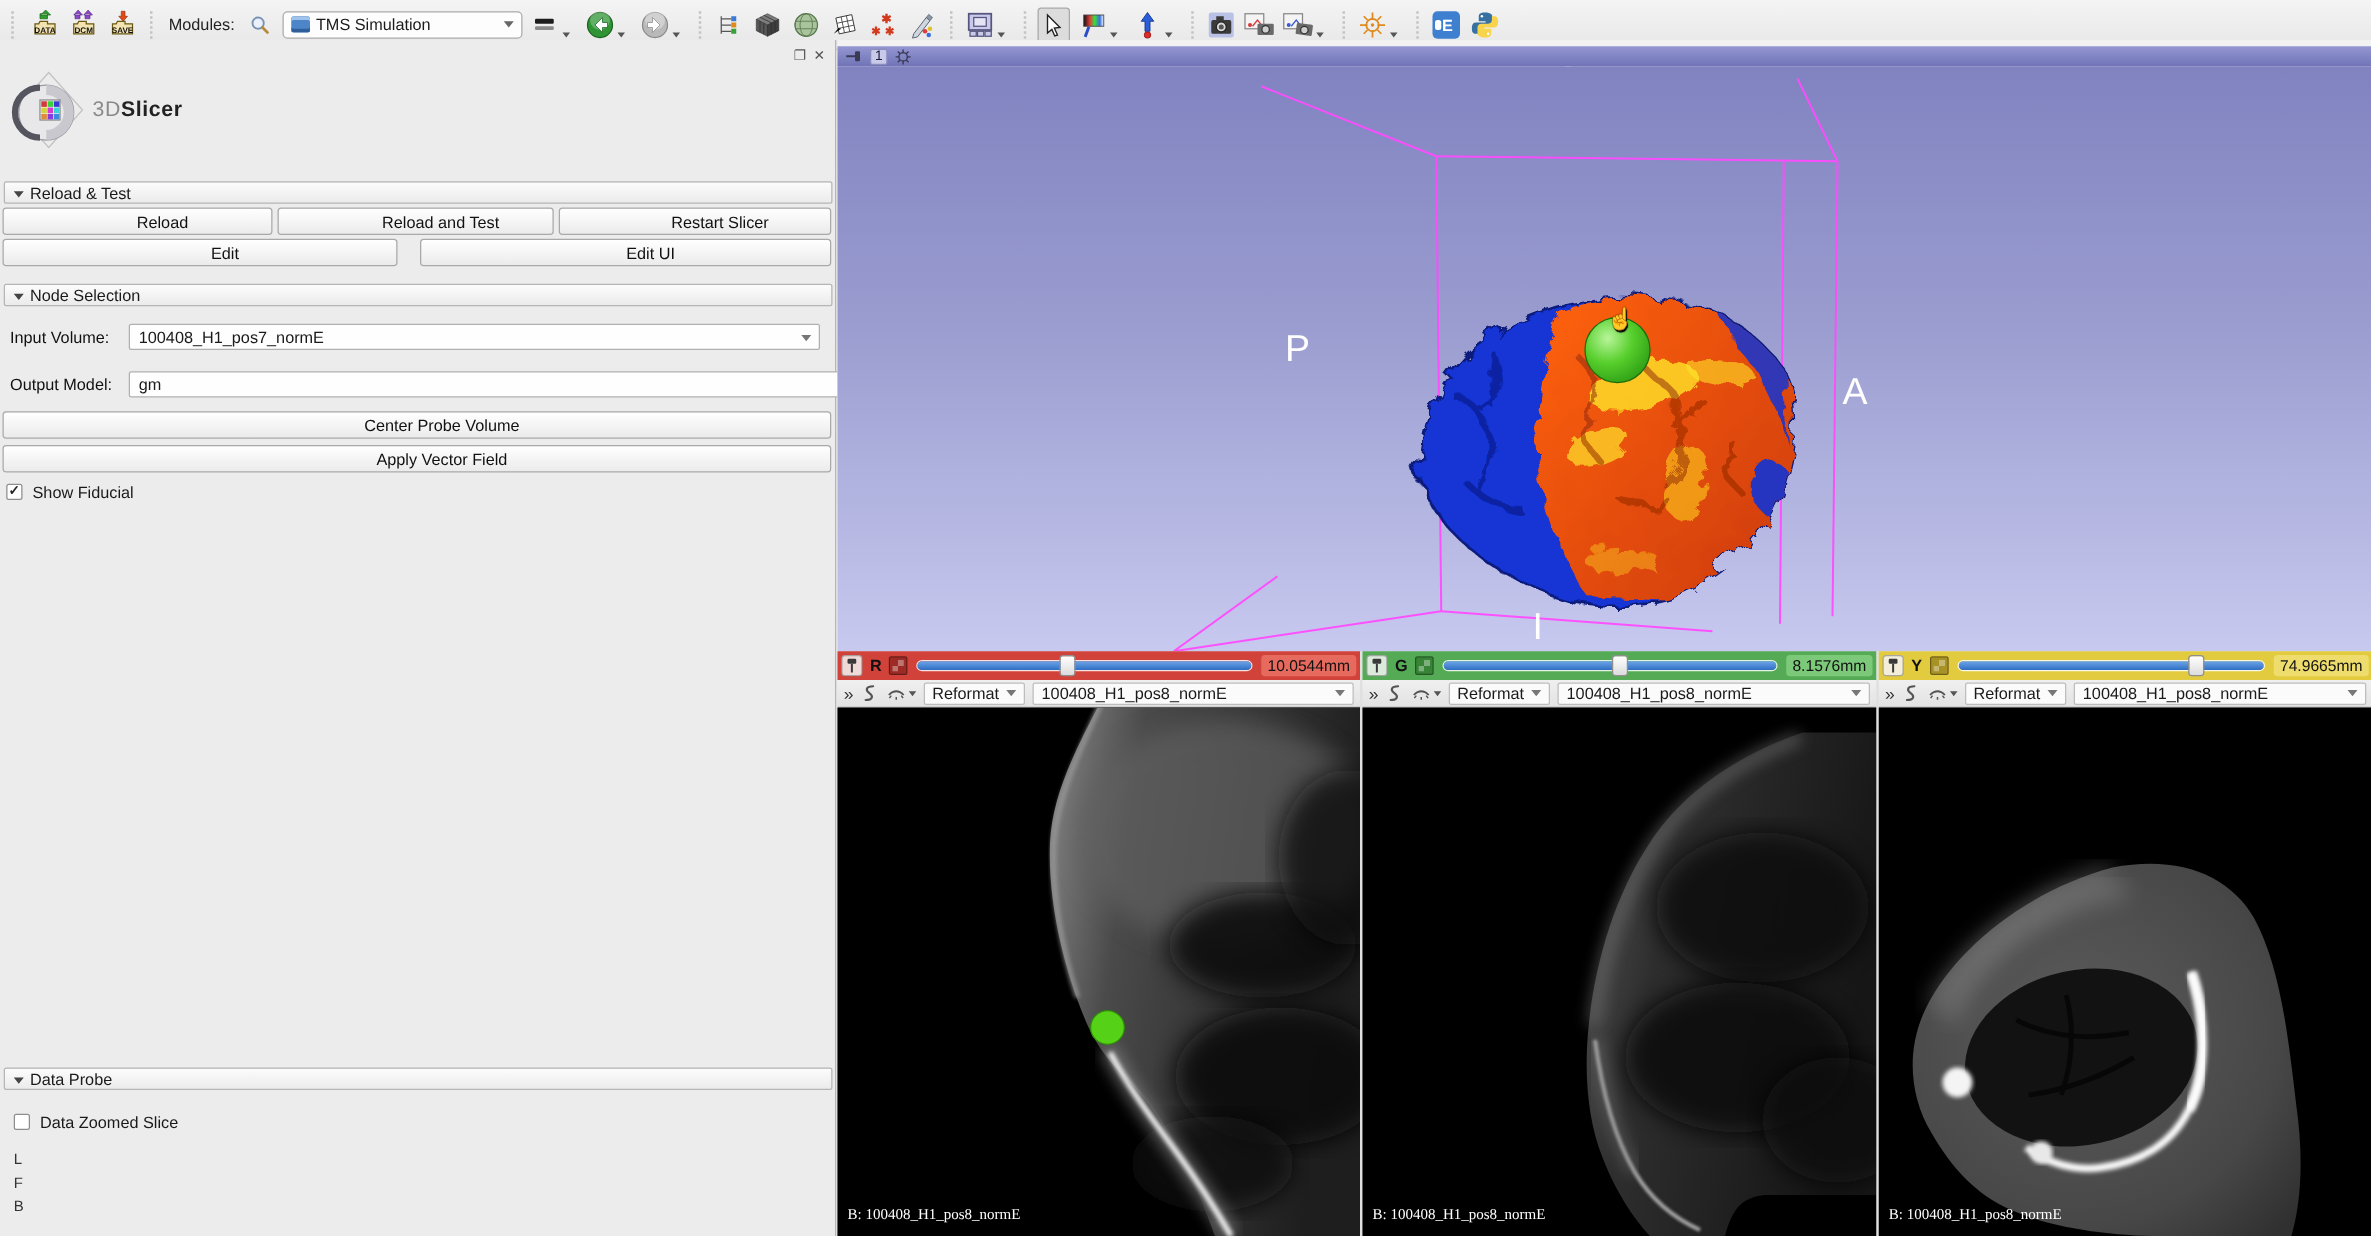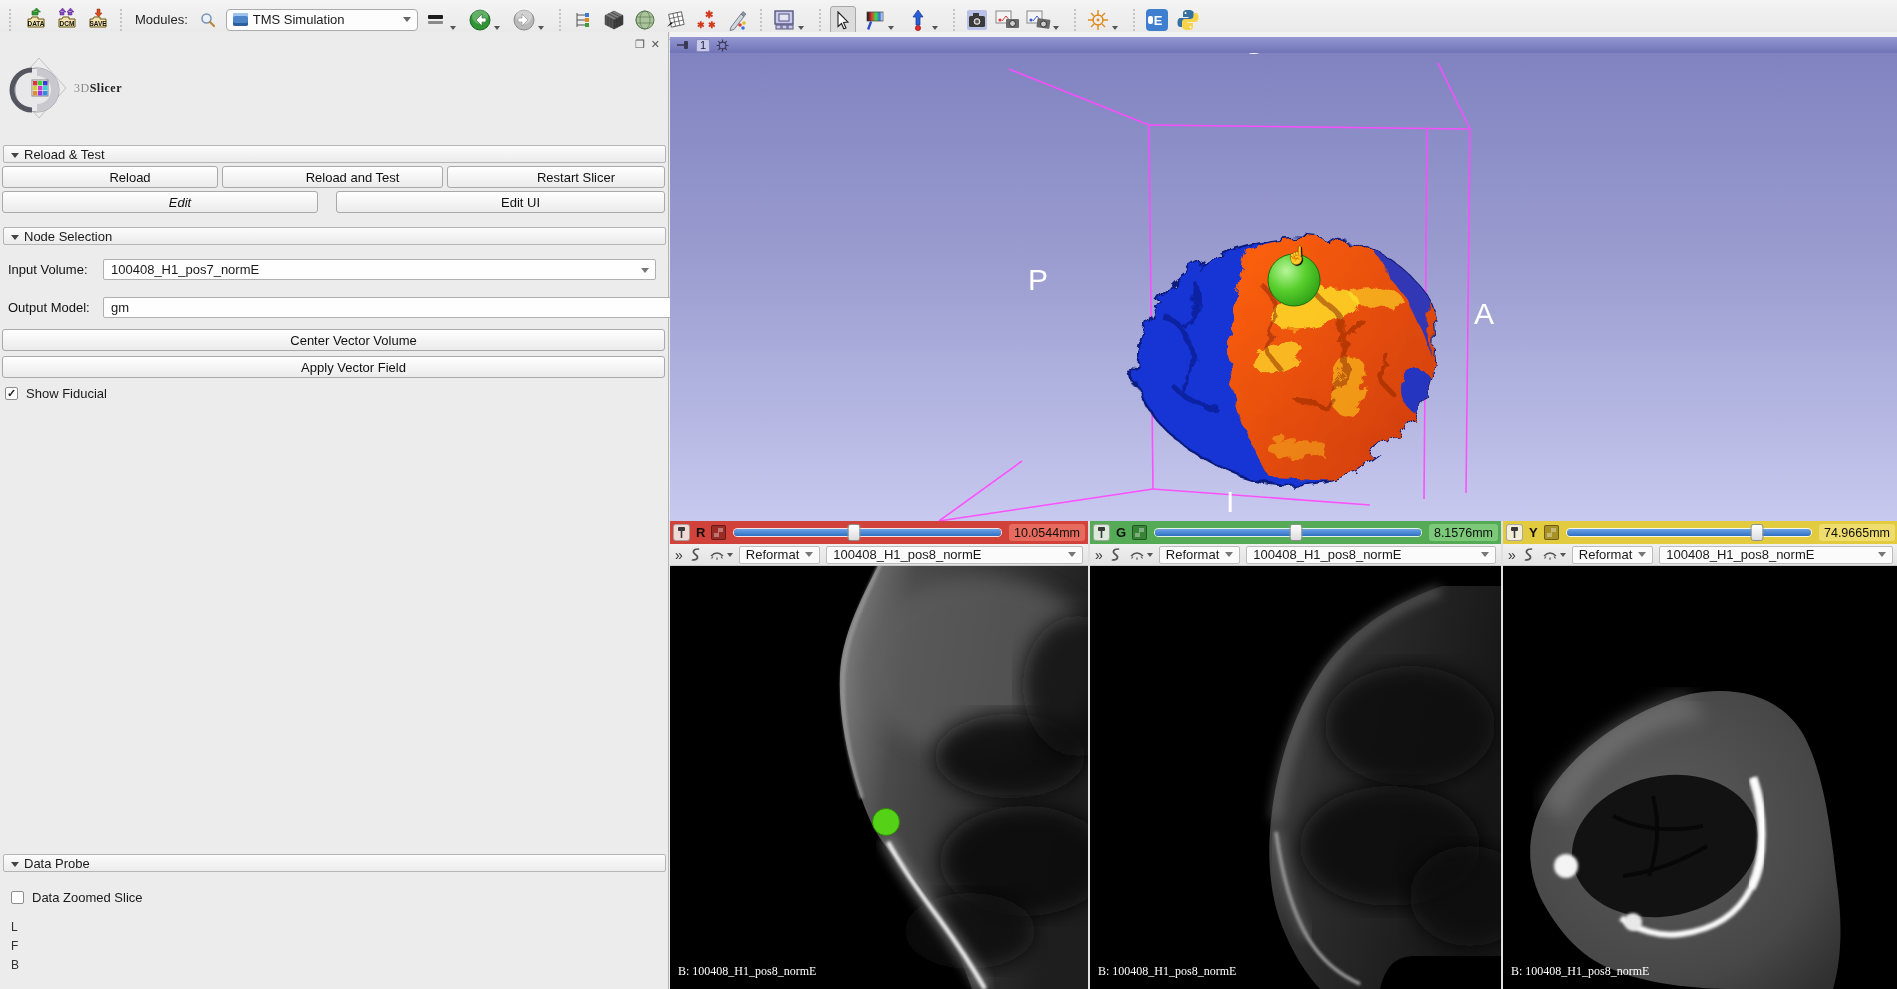--- a/index.html
+++ b/index.html
@@ -27,21 +27,21 @@
   .combo-ic { width:15px; height:13px; background:#4d86c8; border-radius:2px;
               box-shadow:inset 0 3px 0 #9fc3ea, inset 0 -3px 0 #2f5f9a; }
 
   
   .left-panel { position:absolute; left:0; top:32px; width:669px; height:957px;
                 background:#ececec; border-right:1px solid #b5b5b5; }
   .panel-dock { position:absolute; top:6px; right:8px; display:flex; gap:6px; color:#555;
                 font-size:11px; }
   .panel-dock span { cursor:default; }
   .logo-row { position:absolute; left:8px; top:22px; display:flex; align-items:center; gap:4px; }
-  .logo-text { font-size:12px; letter-spacing:.5px;font-family:Liberation Serif, serif; }
+  .logo-text { font-size:17px; letter-spacing:.5px; }
   .logo-text .g3d { color:#8a8a8a; }
   .logo-text .sl  { color:#222; font-weight:bold; }
 
   .sec-header { position:absolute; left:3px; width:663px; height:18px;
                 background:linear-gradient(#fcfcfc,#ebebeb); border:1px solid #b5b5b5;
                 border-radius:2px; display:flex; align-items:center; padding-left:20px; }
   .sec-header .tri { position:absolute; left:7px; top:7px; width:0; height:0;
                 border-left:4px solid transparent; border-right:4px solid transparent;
                 border-top:5px solid #444; }
   .btn { position:absolute; height:22px; background:linear-gradient(#ffffff,#ebebeb);
@@ -364,38 +364,38 @@
     <span class="logo-text"><span class="g3d">3D</span><span class="sl">Slicer</span></span>
   </div>
 
   <div class="sec-header" style="top:113px;">
     <span class="tri"></span>
     <span>Reload &amp; Test</span>
   </div>
   <div class="btn" style="left:2px; top:134px; width:216px;">Reload</div>
   <div class="btn" style="left:222px; top:134px; width:221px;">Reload and Test</div>
   <div class="btn" style="left:447px; top:134px; width:218px;">Restart Slicer</div>
-  <div class="btn" style="left:2px; top:159px; width:316px;font-style:italic;">Edit</div>
+  <div class="btn" style="left:2px; top:159px; width:316px;">Edit</div>
   <div class="btn" style="left:336px; top:159px; width:329px;">Edit UI</div>
 
   <div class="sec-header" style="top:195px;">
     <span class="tri"></span>
     <span>Node Selection</span>
   </div>
   <span class="form-label" style="top:230px;">Input Volume:</span>
   <div class="combo" style="left:103px; top:227px; width:553px;">
     <span>100408_H1_pos7_normE</span>
     <span class="caret"></span>
   </div>
   <span class="form-label" style="top:268px;">Output Model:</span>
   <div class="combo" style="left:103px; top:265px; width:607px;">
     <span>gm</span>
     <span class="caret"></span>
   </div>
-  <div class="btn" style="left:2px; top:297px; width:663px;">Center Vector Volume</div>
+  <div class="btn" style="left:2px; top:297px; width:663px;">Center Probe Volume</div>
   <div class="btn" style="left:2px; top:324px; width:663px;">Apply Vector Field</div>
   <div class="checkbox-row" style="left:5px; top:354px;">
     <span class="cb">
         <span>✓</span>
       </span>
     <span>Show Fiducial</span>
   </div>
 
   <div class="sec-header" style="top:822px;">
     <span class="tri"></span>

